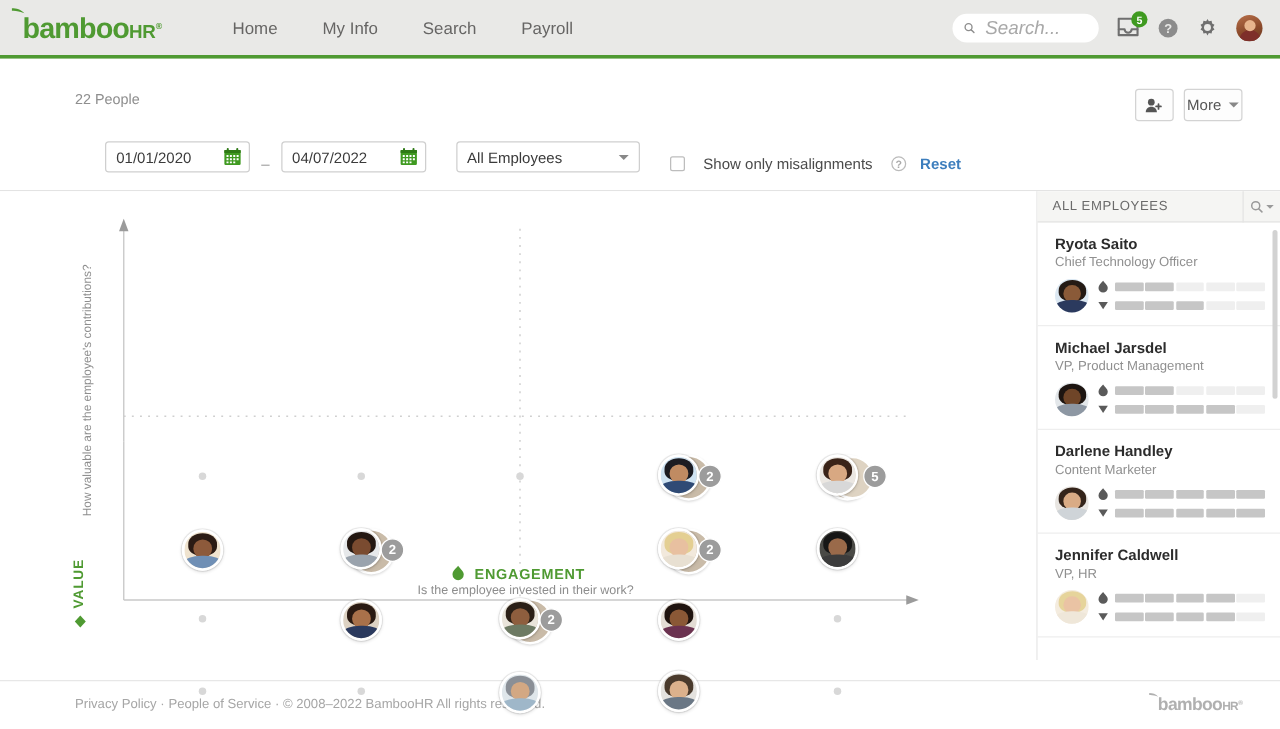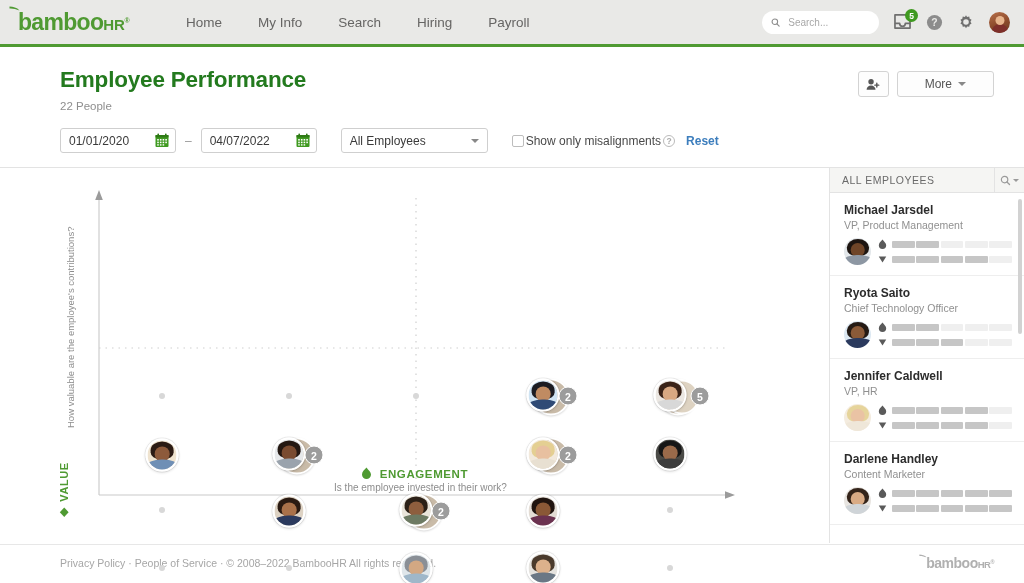--- a/index.html
+++ b/index.html
@@ -54,22 +54,23 @@
     margin-left: auto; display: flex; align-items: center;
     padding-right: 14px; gap: 14px;
   }
   .searchbox {
     width: 117px; height: 23px; background: #fff;
     border-radius: 12px; display: flex; align-items: center;
     padding: 0 9px; gap: 6px; cursor: text;
   }
   .searchbox input {
     border: none; outline: none; background: transparent;
-    font-size: 10px; color: #999; width: 100%;
+    font-size: 15px; color: #999; width: 100%;
     font-family: "Liberation Sans", sans-serif;
+    font-style: italic;
   }
   .searchbox input::placeholder { color: #a8a8a8; }
 
   .icon-btn { position: relative; cursor: pointer; display: flex; align-items: center; }
   .badge {
     position: absolute; top: -5px; right: -6px;
     background: #3f9a20; color: #fff;
     font-size: 8.5px; font-weight: bold;
     min-width: 13px; height: 13px; border-radius: 7px;
     display: flex; align-items: center; justify-content: center;
@@ -107,52 +108,52 @@
     color: #237a1e; letter-spacing: -0.2px;
   }
   .people-count {
     margin-top: 7px; font-size: 11.5px; color: #8e8e8e;
   }
   .head-actions { display: flex; gap: 8px; padding-top: 4px; }
   .btn {
     height: 26px; border: 1px solid #d3d3d3; border-radius: 3px;
     background: #fdfdfd; font-size: 12px; color: #555;
     display: flex; align-items: center; justify-content: center;
-    gap: 6px; cursor: pointer; padding: 0 27px;
+    gap: 6px; cursor: pointer; padding: 0 2px;
     font-family: "Liberation Sans", sans-serif;
   }
   .btn.icon-only { width: 31px; padding: 0; }
   .caret-down {
     width: 0; height: 0; border-left: 4px solid transparent;
     border-right: 4px solid transparent; border-top: 4.5px solid #888;
   }
 
   
   .filters {
-    display: flex; align-items: center;
-    padding: 16px 0 14px 60px; gap: 0;
+    display: flex; align-items: flex-end;
+    padding: 16px 0 14px 60px; gap: 0; margin-left: 24px;
   }
   .date-field {
     position: relative; width: 116px; height: 25px;
     border: 1px solid #cfcfcf; border-radius: 3px; background: #fff;
     display: flex; align-items: center; padding: 0 8px;
     font-size: 12px; color: #3a3a3a; cursor: text;
   }
   .cal-ico { position: absolute; right: 6px; top: 4px; }
   .date-sep { margin: 0 9px; color: #999; font-size: 12px; }
   .select-field {
     margin-left: 24px; width: 147px; height: 25px;
     border: 1px solid #cfcfcf; border-radius: 3px; background: #fff;
     display: flex; align-items: center; padding: 0 8px;
     font-size: 12px; color: #3a3a3a; cursor: pointer;
     position: relative;
   }
   .select-field .caret-down { position: absolute; right: 8px; }
   .chk-wrap {
-    margin-left: 24px; display: flex; align-items: center; gap: 2px;
+    margin-left: 24px; display: flex; align-items: center; gap: 15px;
     font-size: 12px; color: #4a4a4a; cursor: pointer;
   }
   .chk {
     width: 12px; height: 12px; border: 1px solid #bdbdbd;
     border-radius: 2px; background: #fff;
   }
   .help-circ {
     width: 12px; height: 12px; border-radius: 50%;
     border: 1px solid #bbb; color: #aaa; font-size: 8.5px;
     display: flex; align-items: center; justify-content: center;
@@ -345,23 +346,20 @@
     <div class="navlink">
         <span>Home</span>
       </div>
     <div class="navlink">
         <span>My Info</span>
       </div>
     <div class="navlink">
         <span>Search</span>
       </div>
     <div class="navlink">
-        <span>Hiring</span>
-      </div>
-    <div class="navlink">
         <span>Payroll</span>
       </div>
   </div>
 
   <div class="nav-right">
     <div class="searchbox">
       <svg width="11" height="11" viewBox="0 0 12 12">
         <circle cx="5" cy="5" r="3.6" fill="none" stroke="#8d8d8d" stroke-width="1.4"></circle>
         <line x1="7.7" y1="7.7" x2="10.6" y2="10.6" stroke="#8d8d8d" stroke-width="1.5" stroke-linecap="round"></line>
       </svg>
@@ -391,21 +389,20 @@
     </div>
 
     <div class="avatar-btn"></div>
   </div>
 </div>
 
 <div class="page">
 
   <div class="page-head">
     <div class="titles">
-      <h1 class="page-title">Employee Performance</h1>
       <div class="people-count">22 People</div>
     </div>
     <div class="head-actions">
       <div class="btn icon-only">
         <svg width="14" height="13" viewBox="0 0 15 14">
           <circle cx="5.4" cy="4" r="2.9" fill="#555"></circle>
           <path d="M0.6 12.6c0-2.8 2.1-4.6 4.8-4.6s4.8 1.8 4.8 4.6z" fill="#555"></path>
           <path d="M11.6 5.6v4.2M9.5 7.7h4.2" stroke="#555" stroke-width="1.5" stroke-linecap="round"></path>
         </svg>
       </div>
@@ -660,20 +657,61 @@
             <circle cx="5" cy="5" r="3.5" fill="none" stroke="#9a9a9a" stroke-width="1.3"></circle>
             <line x1="7.6" y1="7.6" x2="10.4" y2="10.4" stroke="#9a9a9a" stroke-width="1.4" stroke-linecap="round"></line>
           </svg>
           <span class="caret-down" style="border-top-color:#9a9a9a;border-left-width:3px;border-right-width:3px;border-top-width:3.5px;"></span>
         </div>
       </div>
 
       <div class="emp-list">
 
         <div class="emp-card">
+          <div class="emp-name">Ryota Saito</div>
+          <div class="emp-title">Chief Technology Officer</div>
+          <div class="emp-body">
+            <div class="emp-av">
+                <div class="face">
+              <div class="bg" style="background:#dce8f2"></div>
+              <div class="hair" style="background:#241a14"></div>
+              <div class="skin" style="background:#8a5a38"></div>
+              <div class="body" style="background:#2b3a5e"></div>
+            </div>
+              </div>
+            <div class="bars">
+              <div class="bar-row">
+                <svg width="9" height="11" viewBox="0 0 9 11">
+                  <path d="M4.5 0.5 C2.7 2.6 0.8 3.8 0.8 6.3 a3.7 3.7 0 0 0 7.4 0 C8.2 4 6.1 2.8 4.5 0.5 Z" fill="#5a5a5a"></path>
+                </svg>
+                <div class="bar">
+                  <span class="seg on"></span>
+                    <span class="seg on"></span>
+                    <span class="seg"></span>
+                    <span class="seg"></span>
+                    <span class="seg"></span>
+                </div>
+              </div>
+              <div class="bar-row">
+                <svg width="9" height="11" viewBox="0 0 10 11">
+                  <path d="M0.8 2.2 h8.4 l-4.2 6.6 z" fill="#5a5a5a"></path>
+                </svg>
+                <div class="bar">
+                  <span class="seg on"></span>
+                    <span class="seg on"></span>
+                    <span class="seg on"></span>
+                    <span class="seg"></span>
+                    <span class="seg"></span>
+                </div>
+              </div>
+            </div>
+          </div>
+        </div>
+
+        <div class="emp-card">
           <div class="emp-name">Michael Jarsdel</div>
           <div class="emp-title">VP, Product Management</div>
           <div class="emp-body">
             <div class="emp-av">
                 <div class="face">
               <div class="bg" style="background:#e3e7ea"></div>
               <div class="hair" style="background:#1d1511"></div>
               <div class="skin" style="background:#6f4528"></div>
               <div class="body" style="background:#8d97a3"></div>
             </div>
@@ -701,54 +739,54 @@
                     <span class="seg on"></span>
                     <span class="seg on"></span>
                     <span class="seg"></span>
                 </div>
               </div>
             </div>
           </div>
         </div>
 
         <div class="emp-card">
-          <div class="emp-name">Ryota Saito</div>
-          <div class="emp-title">Chief Technology Officer</div>
+          <div class="emp-name">Darlene Handley</div>
+          <div class="emp-title">Content Marketer</div>
           <div class="emp-body">
             <div class="emp-av">
                 <div class="face">
-              <div class="bg" style="background:#dce8f2"></div>
-              <div class="hair" style="background:#241a14"></div>
-              <div class="skin" style="background:#8a5a38"></div>
-              <div class="body" style="background:#2b3a5e"></div>
+              <div class="bg" style="background:#e8e5e1"></div>
+              <div class="hair" style="background:#34241a"></div>
+              <div class="skin" style="background:#d9ab85"></div>
+              <div class="body" style="background:#cfd4d8"></div>
             </div>
               </div>
             <div class="bars">
               <div class="bar-row">
                 <svg width="9" height="11" viewBox="0 0 9 11">
                   <path d="M4.5 0.5 C2.7 2.6 0.8 3.8 0.8 6.3 a3.7 3.7 0 0 0 7.4 0 C8.2 4 6.1 2.8 4.5 0.5 Z" fill="#5a5a5a"></path>
                 </svg>
                 <div class="bar">
                   <span class="seg on"></span>
                     <span class="seg on"></span>
-                    <span class="seg"></span>
-                    <span class="seg"></span>
-                    <span class="seg"></span>
+                    <span class="seg on"></span>
+                    <span class="seg on"></span>
+                    <span class="seg on"></span>
                 </div>
               </div>
               <div class="bar-row">
                 <svg width="9" height="11" viewBox="0 0 10 11">
                   <path d="M0.8 2.2 h8.4 l-4.2 6.6 z" fill="#5a5a5a"></path>
                 </svg>
                 <div class="bar">
                   <span class="seg on"></span>
                     <span class="seg on"></span>
                     <span class="seg on"></span>
-                    <span class="seg"></span>
-                    <span class="seg"></span>
+                    <span class="seg on"></span>
+                    <span class="seg on"></span>
                 </div>
               </div>
             </div>
           </div>
         </div>
 
         <div class="emp-card">
           <div class="emp-name">Jennifer Caldwell</div>
           <div class="emp-title">VP, HR</div>
           <div class="emp-body">
@@ -776,61 +814,20 @@
               <div class="bar-row">
                 <svg width="9" height="11" viewBox="0 0 10 11">
                   <path d="M0.8 2.2 h8.4 l-4.2 6.6 z" fill="#5a5a5a"></path>
                 </svg>
                 <div class="bar">
                   <span class="seg on"></span>
                     <span class="seg on"></span>
                     <span class="seg on"></span>
                     <span class="seg on"></span>
                     <span class="seg"></span>
-                </div>
-              </div>
-            </div>
-          </div>
-        </div>
-
-        <div class="emp-card">
-          <div class="emp-name">Darlene Handley</div>
-          <div class="emp-title">Content Marketer</div>
-          <div class="emp-body">
-            <div class="emp-av">
-                <div class="face">
-              <div class="bg" style="background:#e8e5e1"></div>
-              <div class="hair" style="background:#34241a"></div>
-              <div class="skin" style="background:#d9ab85"></div>
-              <div class="body" style="background:#cfd4d8"></div>
-            </div>
-              </div>
-            <div class="bars">
-              <div class="bar-row">
-                <svg width="9" height="11" viewBox="0 0 9 11">
-                  <path d="M4.5 0.5 C2.7 2.6 0.8 3.8 0.8 6.3 a3.7 3.7 0 0 0 7.4 0 C8.2 4 6.1 2.8 4.5 0.5 Z" fill="#5a5a5a"></path>
-                </svg>
-                <div class="bar">
-                  <span class="seg on"></span>
-                    <span class="seg on"></span>
-                    <span class="seg on"></span>
-                    <span class="seg on"></span>
-                    <span class="seg on"></span>
-                </div>
-              </div>
-              <div class="bar-row">
-                <svg width="9" height="11" viewBox="0 0 10 11">
-                  <path d="M0.8 2.2 h8.4 l-4.2 6.6 z" fill="#5a5a5a"></path>
-                </svg>
-                <div class="bar">
-                  <span class="seg on"></span>
-                    <span class="seg on"></span>
-                    <span class="seg on"></span>
-                    <span class="seg on"></span>
-                    <span class="seg on"></span>
                 </div>
               </div>
             </div>
           </div>
         </div>
 
 
         <div class="scrollbar"></div>
       </div>
     </div>

